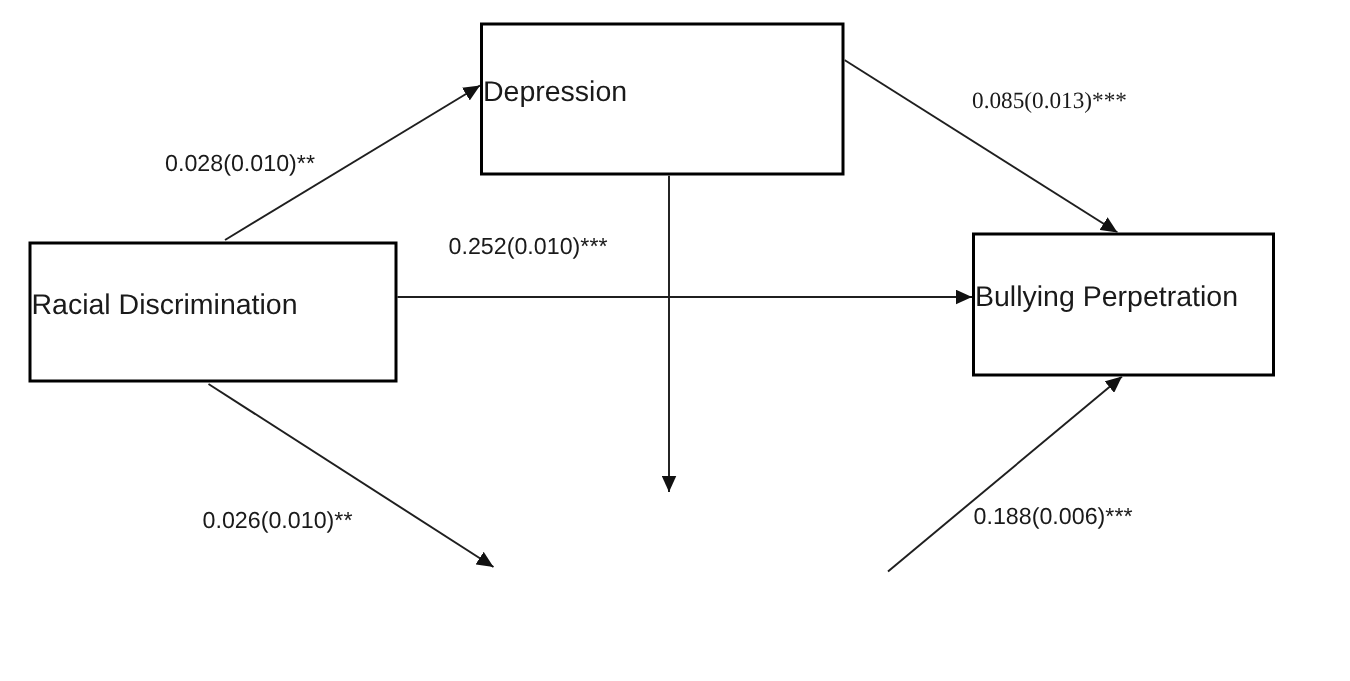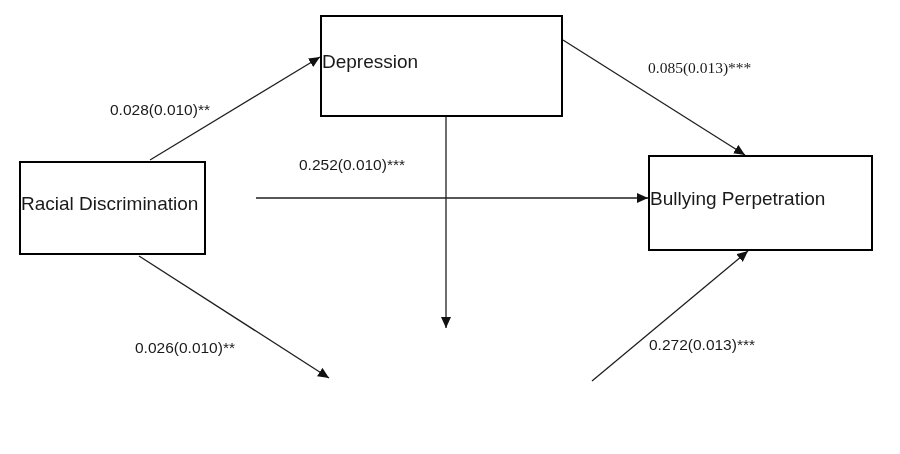--- a/index.html
+++ b/index.html
@@ -24,22 +24,22 @@
     background: #ffffff;
     display: flex;
     align-items: center;
     justify-content: flex-start;
     padding-bottom: 8px;
     font-size: 19px;
     line-height: 1.25;
     text-align: center;
   }
   .node-depression { left: 320px; top: 15px;  width: 243px; height: 102px; }
-  .node-racial     { left: 19px;  top: 161px; width: 187px; height: 94px;  }
-  .node-bullying   { left: 648px; top: 155px; width: 225px; height: 96px;  }
+  .node-racial     { left: 19px;  top: 161px; width: 246px; height: 94px;  }
+  .node-bullying   { left: 648px; top: 155px; width: 202px; height: 96px;  }
   .node-academic   { left: 329px; top: 328px; width: 262px; height: 112px; }
   .node-academic .node-label { display: block; width: 180px; }
   .coef {
     position: absolute;
     font-size: 15.5px;
     white-space: nowrap;
     color: #1a1a1a;
   }
   .coef-rd-dep  { left: 110px; top: 101px; }
   .coef-dep-bul { left: 648px; top: 59px; font-family: Liberation Serif, serif;  }
@@ -77,15 +77,15 @@
 
   <div class="node node-bullying">
     <span class="node-label">Bullying Perpetration</span>
   </div>
 
 
   <span class="coef coef-rd-dep">0.028(0.010)**</span>
   <span class="coef coef-dep-bul">0.085(0.013)***</span>
   <span class="coef coef-dep-ad">0.252(0.010)***</span>
   <span class="coef coef-rd-ad">0.026(0.010)**</span>
-  <span class="coef coef-ad-bul">0.272(0.013)***</span>
+  <span class="coef coef-ad-bul">0.188(0.006)***</span>
 
 </div>
 
 </body></html>

